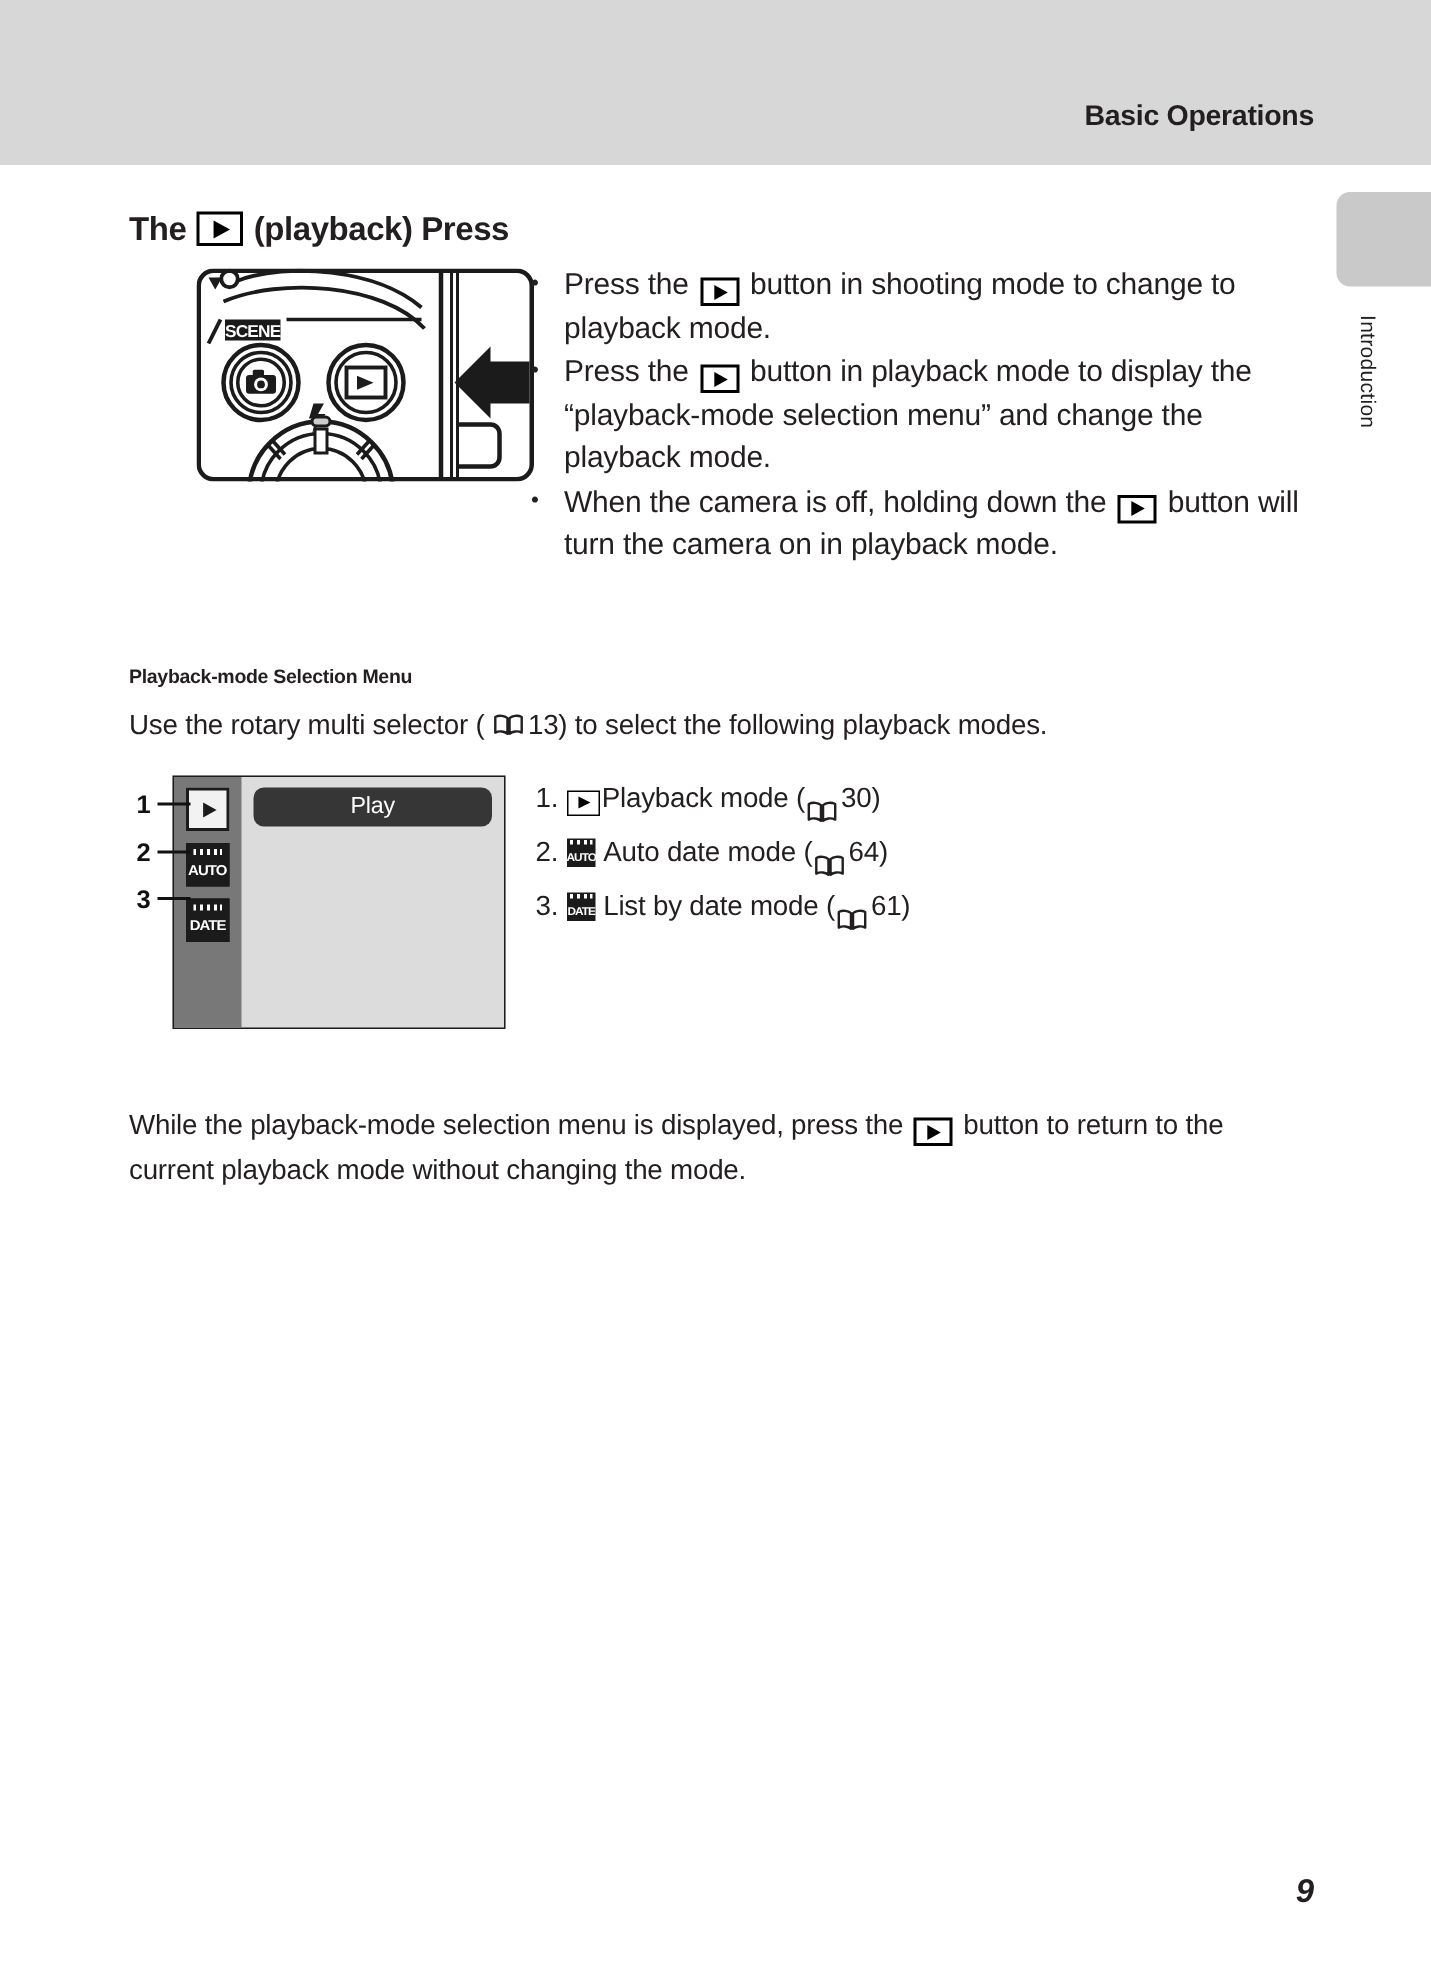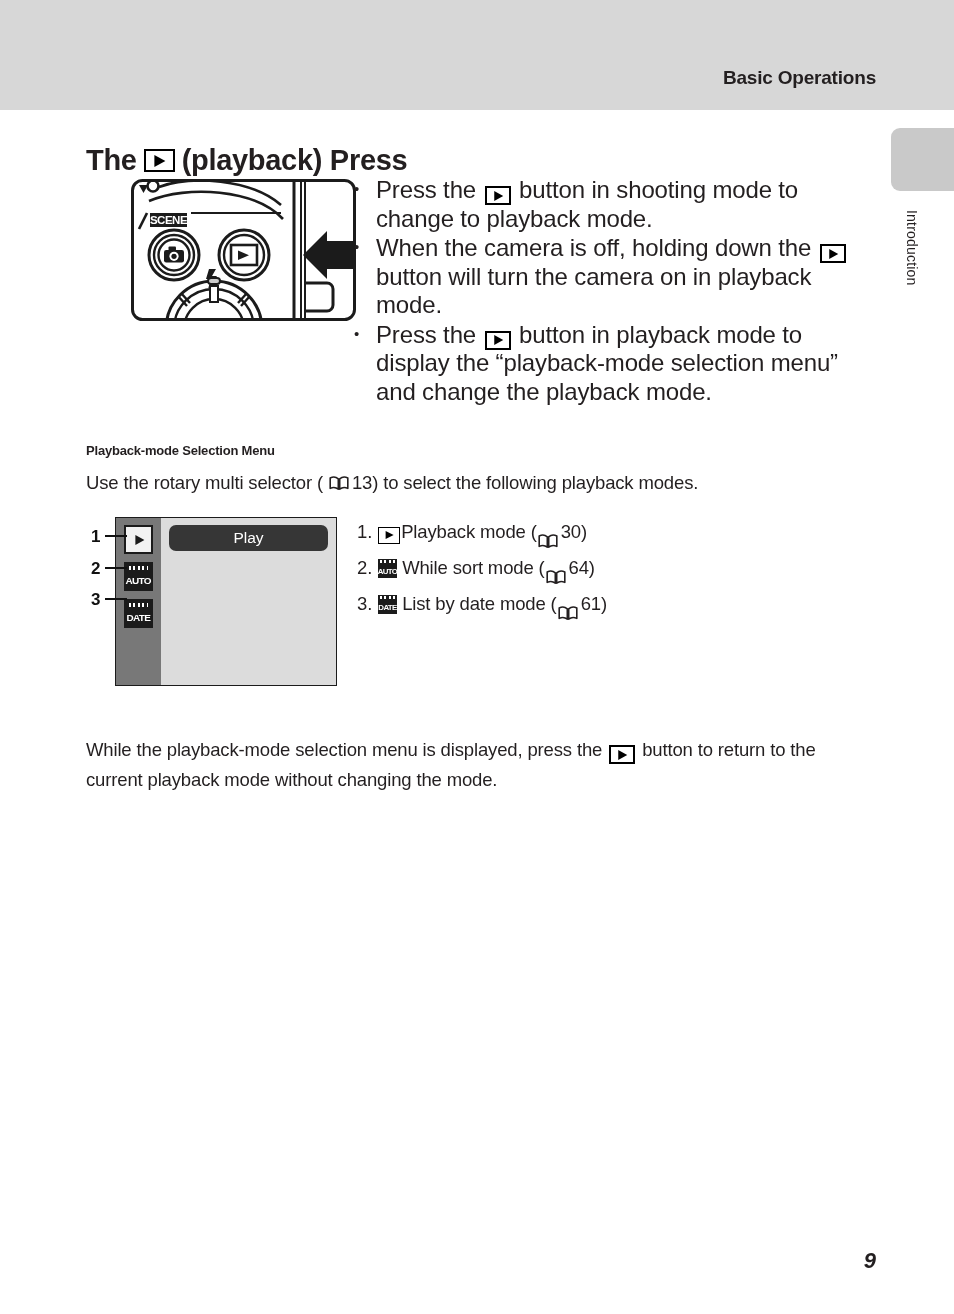--- a/index.html
+++ b/index.html
@@ -56,21 +56,21 @@
     text-orientation: mixed;
     letter-spacing: 0.2px;
     white-space: nowrap;
   }
 
   
   .page-title {
     position: absolute;
     left: 86px;
     top: 125px;
-    font-size: 29px;
+    font-size: 22px;
     font-weight: 700;
     letter-spacing: -0.3px;
     white-space: nowrap;
     display: flex;
     align-items: center;
     gap: 7px;
   }
 
   
   .pb-glyph {
@@ -111,21 +111,21 @@
   
   .bullets {
     position: absolute;
     left: 348px;
     top: 176px;
     width: 520px;
   }
   .bullet {
     position: relative;
     padding-left: 28px;
-    font-size: 24px;
+    font-size: 20px;
     line-height: 28.5px;
     color: #231f20;
     margin-bottom: 1px;
     letter-spacing: -0.15px;
   }
   .bullet::before {
     content: "\2022";
     position: absolute;
     left: 6px;
     top: -1px;
@@ -387,28 +387,28 @@
   </svg>
 </div>
 
 <div class="bullets">
   <div class="bullet">
     <span>Press the</span>
     <span class="pb-glyph pb-inline"></span>
     <span>button in shooting mode to change to playback mode.</span>
   </div>
   <div class="bullet">
+    <span>Press the</span>
+    <span class="pb-glyph pb-inline"></span>
+    <span>button in playback mode to display the “playback-mode selection menu” and change the playback mode.</span>
+  </div>
+  <div class="bullet">
     <span>When the camera is off, holding down the</span>
     <span class="pb-glyph pb-inline"></span>
     <span>button will turn the camera on in playback mode.</span>
-  </div>
-  <div class="bullet">
-    <span>Press the</span>
-    <span class="pb-glyph pb-inline"></span>
-    <span>button in playback mode to display the “playback-mode selection menu” and change the playback mode.</span>
   </div>
 </div>
 
 <h2 class="subhead">Playback-mode Selection Menu</h2>
 <div class="intro-line">
   <span>Use the rotary multi selector (</span>
   <span class="book-icon">
     <svg width="20" height="15" viewBox="0 0 20 15" xmlns="http://www.w3.org/2000/svg">
       <path d="M1.2 2 C 4 0.6, 7.4 1.2, 9.3 2.8 L9.3 13.2 C 7.4 11.6, 4 11, 1.2 12.4 Z
                M18.8 2 C 16 0.6, 12.6 1.2, 10.7 2.8 L10.7 13.2 C 12.6 11.6, 16 11, 18.8 12.4 Z" fill="none" stroke="#231f20" stroke-width="1.6" stroke-linejoin="round"></path>
@@ -457,21 +457,21 @@
     <span>30</span>
     <span>)</span>
   </div>
 
   <div class="num-item">
     <span class="num-idx">2.</span>
     <span class="cal-glyph">
       <span class="cal-top"></span>
       <span class="cal-word">AUTO</span>
     </span>
-    <span>While sort mode (</span>
+    <span>Auto date mode (</span>
     <span class="book-icon">
       <svg width="20" height="15" viewBox="0 0 20 15" xmlns="http://www.w3.org/2000/svg">
         <path d="M1.2 2 C 4 0.6, 7.4 1.2, 9.3 2.8 L9.3 13.2 C 7.4 11.6, 4 11, 1.2 12.4 Z
                  M18.8 2 C 16 0.6, 12.6 1.2, 10.7 2.8 L10.7 13.2 C 12.6 11.6, 16 11, 18.8 12.4 Z" fill="none" stroke="#231f20" stroke-width="1.6" stroke-linejoin="round"></path>
       </svg>
     </span>
     <span>64</span>
     <span>)</span>
   </div>
 

